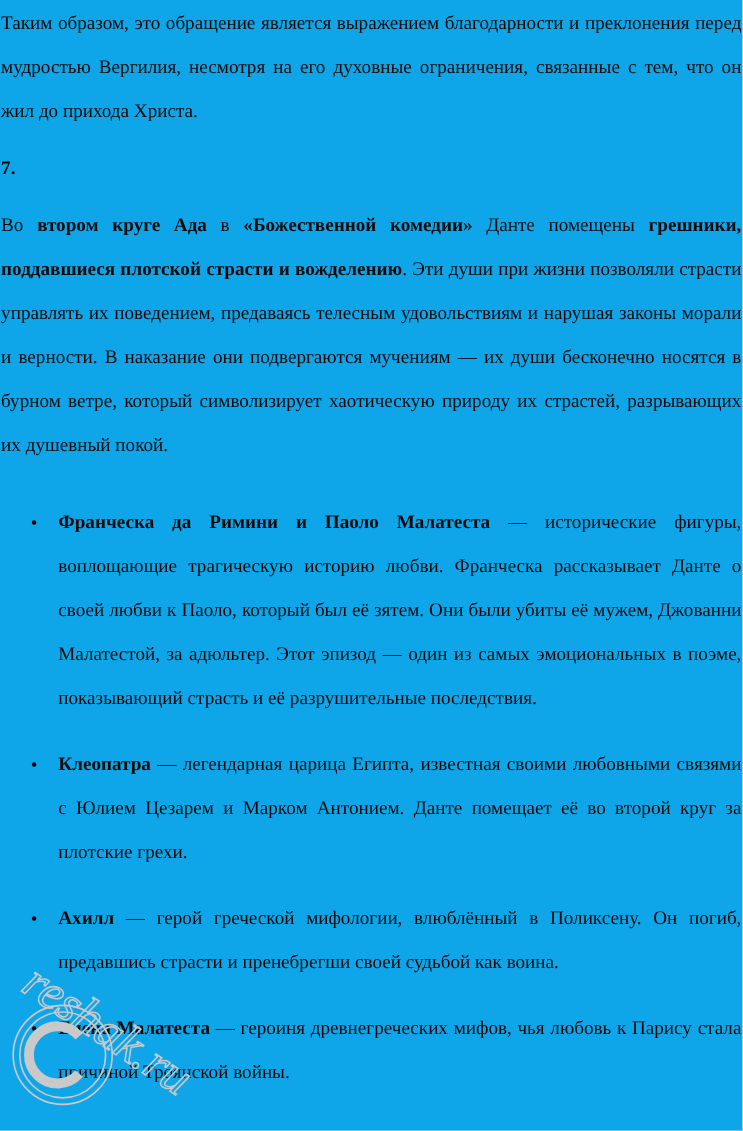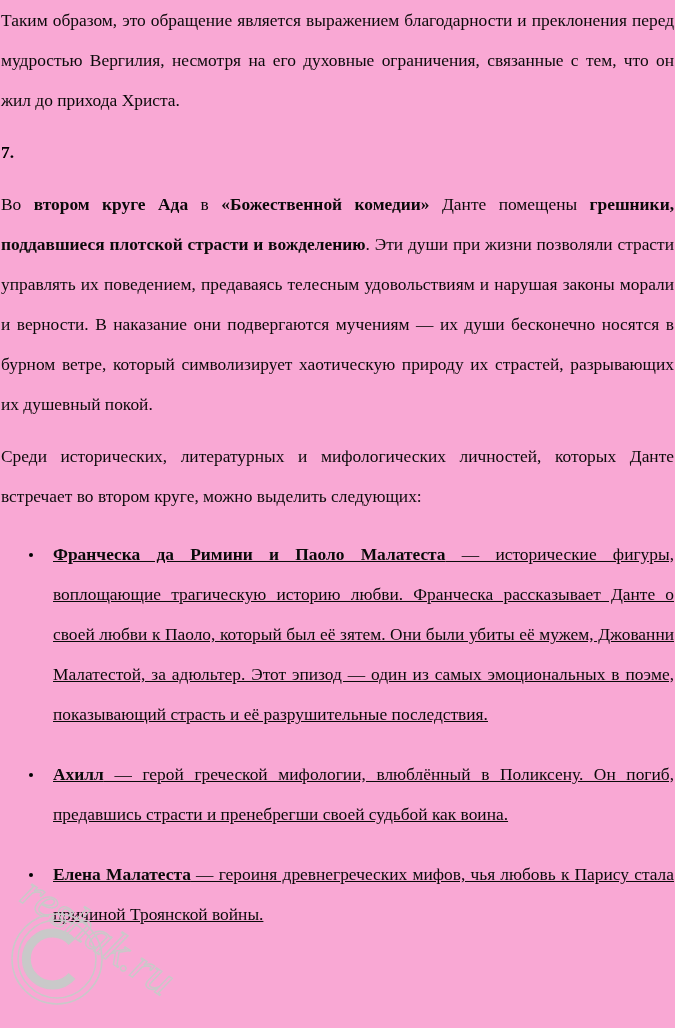--- a/index.html
+++ b/index.html
@@ -6,21 +6,21 @@
     margin: 0;
     padding: 0;
     background: #ffffff;
   }
 
   .page {
     position: relative;
     width: 675px;
     height: 1028px;
     overflow: hidden;
-    background: #f9a8d4;
+    background: #0ea5e9;
     font-family: "Liberation Serif", "DejaVu Serif", serif;
     color: #000000;
   }
 
   .content {
     position: absolute;
     left: 1px;
     top: 0;
     width: 673px;
   }
@@ -60,21 +60,20 @@
 
   ul.bullets > li {
     position: relative;
     margin: 0 0 20px 0;
     padding-left: 52px;
     text-align: justify;
     text-justify: inter-word;
     font-size: 17.4px;
     line-height: 40px;
     color: #0a0a0a;
-    text-decoration: underline;
   }
 
   ul.bullets > li:last-child { margin-bottom: 0; }
 
   ul.bullets > li::before {
     content: "";
     position: absolute;
     left: 28px;
     top: 19px;
     width: 4px;
@@ -107,26 +106,26 @@
     <div class="gap-sm"></div>
 
     <p class="heading-num">7.</p>
 
     <div class="gap-sm"></div>
 
     <p class="para"><span>Во </span><b>втором круге Ада</b><span> в </span><b>«Божественной комедии»</b><span> Данте помещены </span><b>грешники, поддавшиеся плотской страсти и вожделению</b><span>. Эти души при жизни позволяли страсти управлять их поведением, предаваясь телесным удовольствиям и нарушая законы морали и верности. В наказание они подвергаются мучениям — их души бесконечно носятся в бурном ветре, который символизирует хаотическую природу их страстей, разрывающих их душевный покой.</span></p>
 
     <div class="gap-sm"></div>
 
-    <p class="para"><span>Среди исторических, литературных и мифологических личностей, которых Данте встречает во втором круге, можно выделить следующих:</span></p>
 
     <div class="gap-md"></div>
 
     <ul class="bullets">
         <li><b>Франческа да Римини и Паоло Малатеста</b><span> — исторические фигуры, воплощающие трагическую историю любви. Франческа рассказывает Данте о своей любви к Паоло, который был её зятем. Они были убиты её мужем, Джованни Малатестой, за адюльтер. Этот эпизод — один из самых эмоциональных в поэме, показывающий страсть и её разрушительные последствия.</span></li>
+        <li><b>Клеопатра</b><span> — легендарная царица Египта, известная своими любовными связями с Юлием Цезарем и Марком Антонием. Данте помещает её во второй круг за плотские грехи.</span></li>
         <li><b>Ахилл</b><span> — герой греческой мифологии, влюблённый в Поликсену. Он погиб, предавшись страсти и пренебрегши своей судьбой как воина.</span></li>
         <li><b>Елена Малатеста</b><span> — героиня древнегреческих мифов, чья любовь к Парису стала причиной Троянской войны.</span></li>
       </ul>
 
   </div>
 
   <div class="watermark">
     <svg width="200" height="166" viewBox="0 0 200 166" xmlns="http://www.w3.org/2000/svg">
       <g fill="none" stroke="#c9c9c9" stroke-width="1.5">
         <circle cx="57" cy="97" r="45"></circle>

